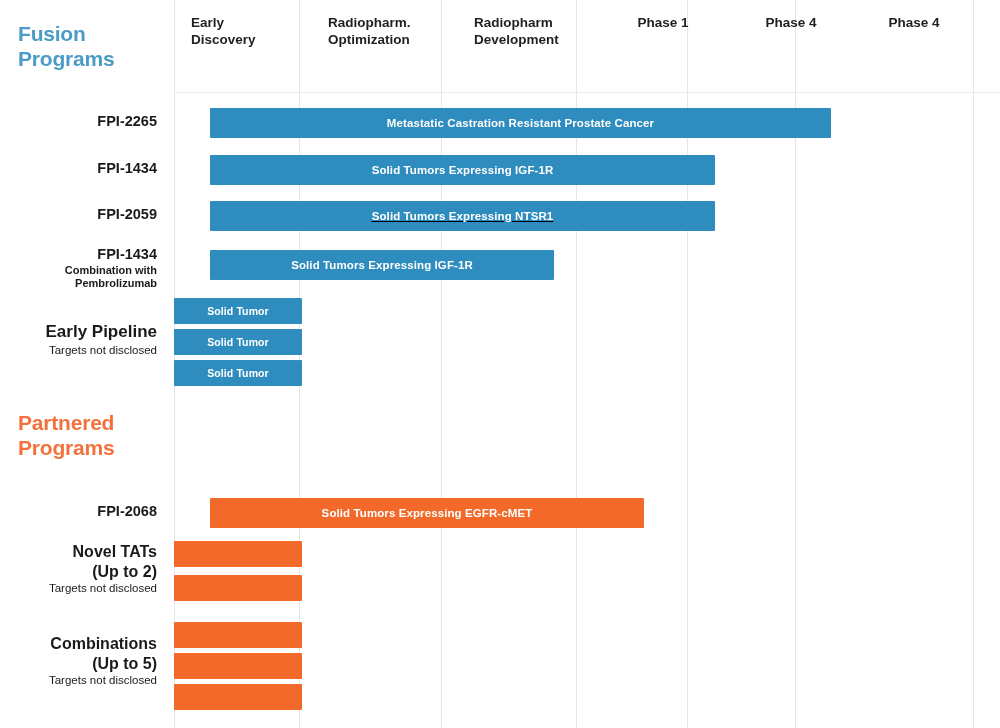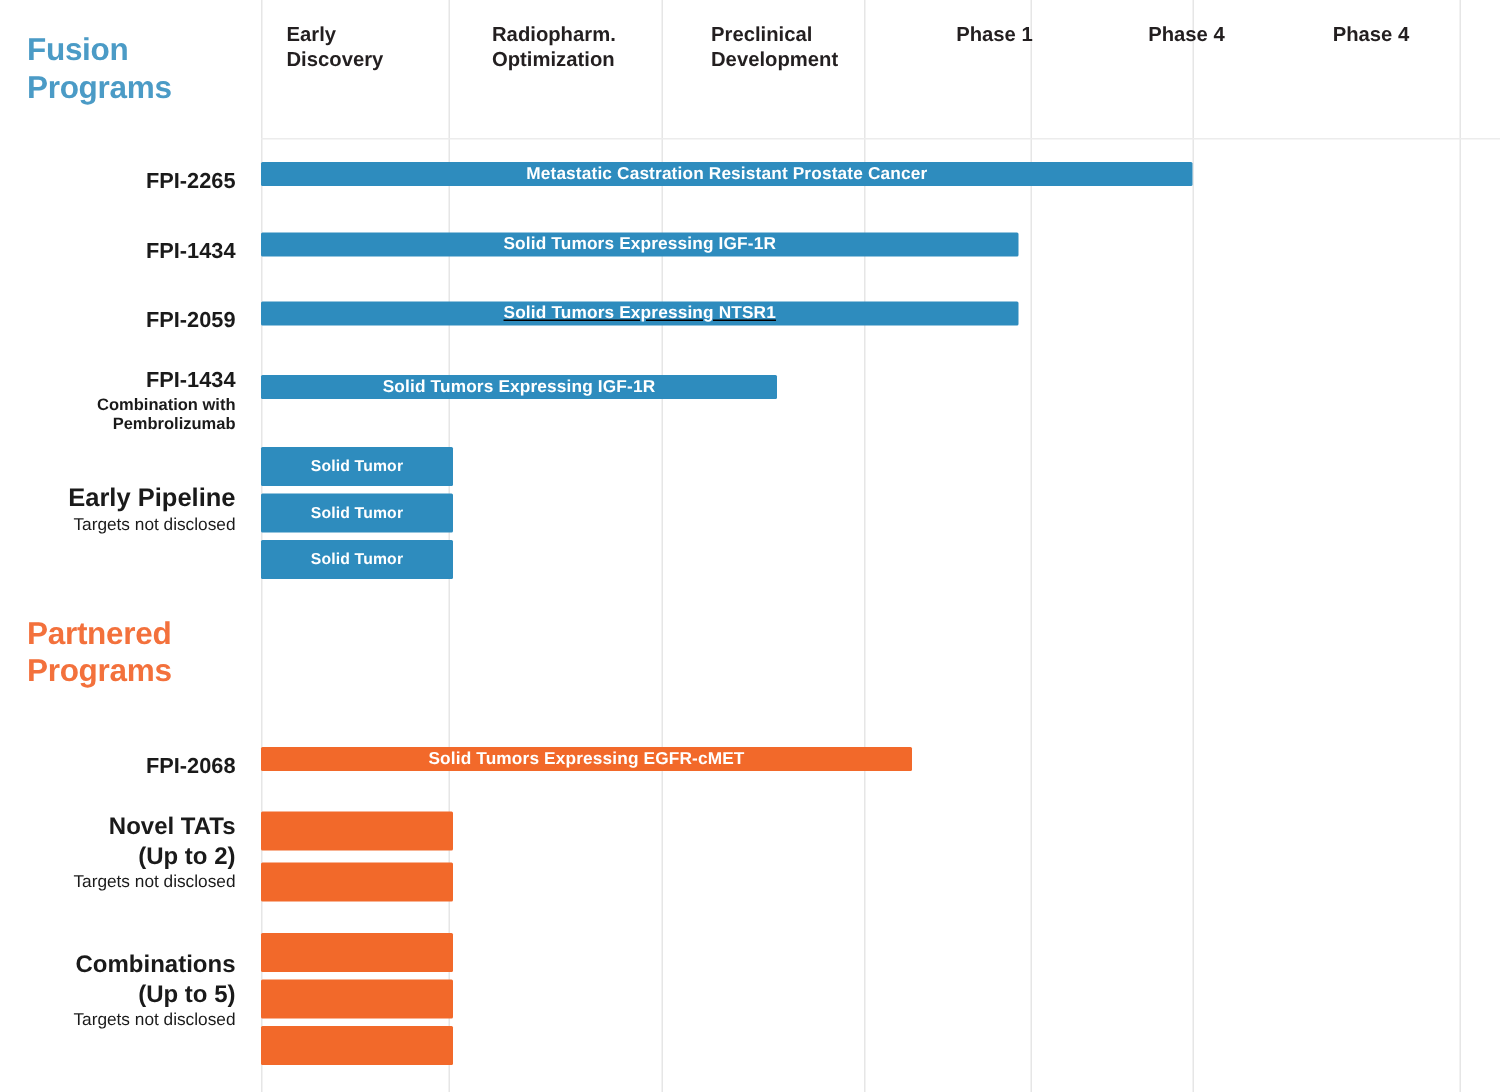--- a/index.html
+++ b/index.html
@@ -102,21 +102,21 @@
   }
   .bar .bar-label {
     font-size: 10.5px;
     font-weight: bold;
     color: #ffffff;
     white-space: nowrap;
     letter-spacing: 0.1px;
   }
   .bar.blue   { background: #2e8cbe; }
   .bar.orange { background: #f2692a; }
-  .bar.tall   { height: 16px; }
+  .bar.tall   { height: 30px; margin-left: 36px; }
   .bar.tall .bar-label { font-size: 11.5px; }
 </style>
 </head>
 <body>
 
 <div id="chart-root">
 
   <div class="gridline" style="left:174px;"></div>
   <div class="gridline" style="left:299px;"></div>
   <div class="gridline" style="left:441px;"></div>
@@ -128,21 +128,21 @@
 
   <div class="section-title fusion" style="top:22px;">Fusion
 Programs</div>
   <div class="section-title partner" style="top:411px;">Partnered
 Programs</div>
 
   <div class="col-header" style="left:191px; width:100px;">Early
 Discovery</div>
   <div class="col-header" style="left:328px; width:115px;">Radiopharm.
 Optimization</div>
-  <div class="col-header" style="left:474px; width:110px;">Preclinical
+  <div class="col-header" style="left:474px; width:110px;">Radiopharm
 Development</div>
   <div class="col-header centered" style="left:632px; width:62px;">Phase 1</div>
   <div class="col-header centered" style="left:760px; width:62px;">Phase 4</div>
   <div class="col-header centered" style="left:883px; width:62px;">Phase 4</div>
 
   <div class="row-label" style="top:113px;">
     <span class="rl-main">FPI-2265</span>
   </div>
   <div class="row-label" style="top:160px;">
     <span class="rl-main">FPI-1434</span>

